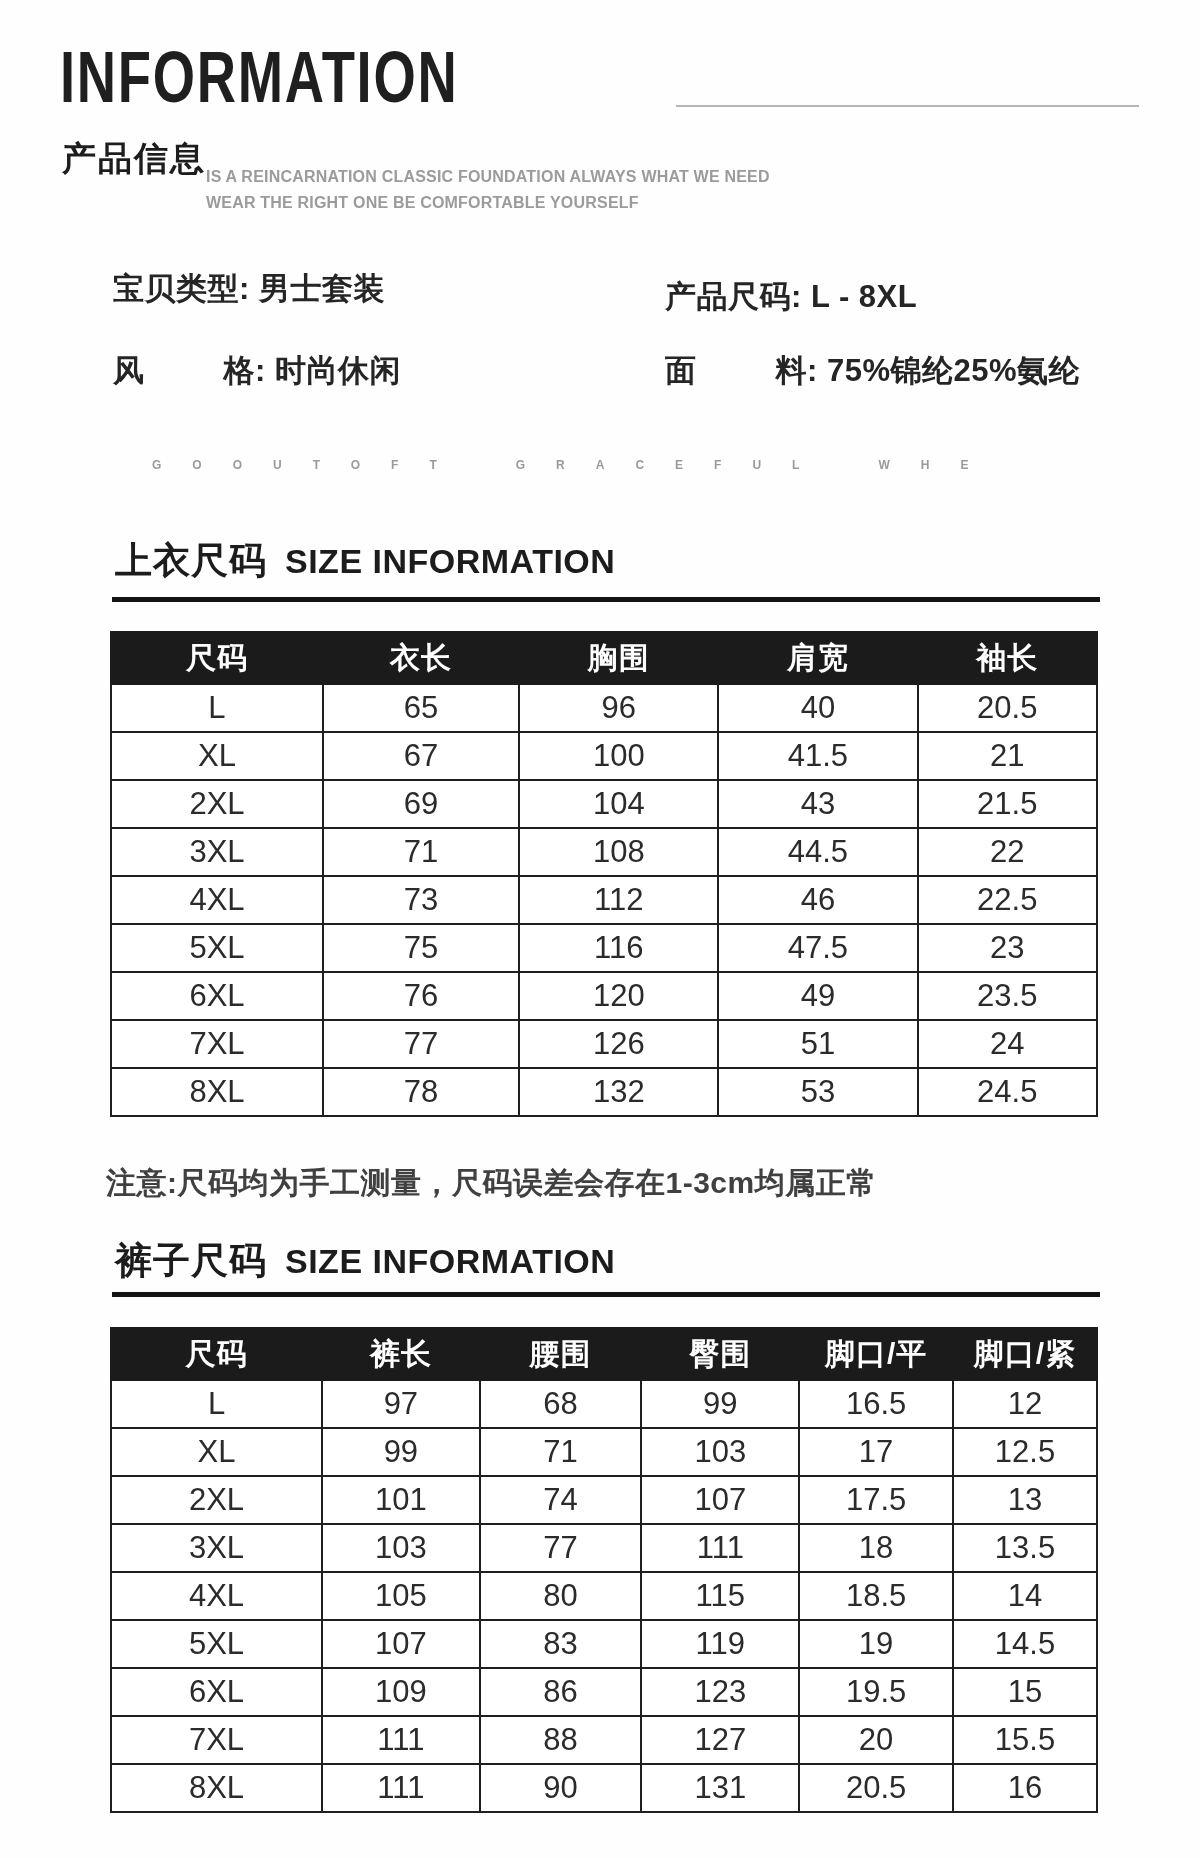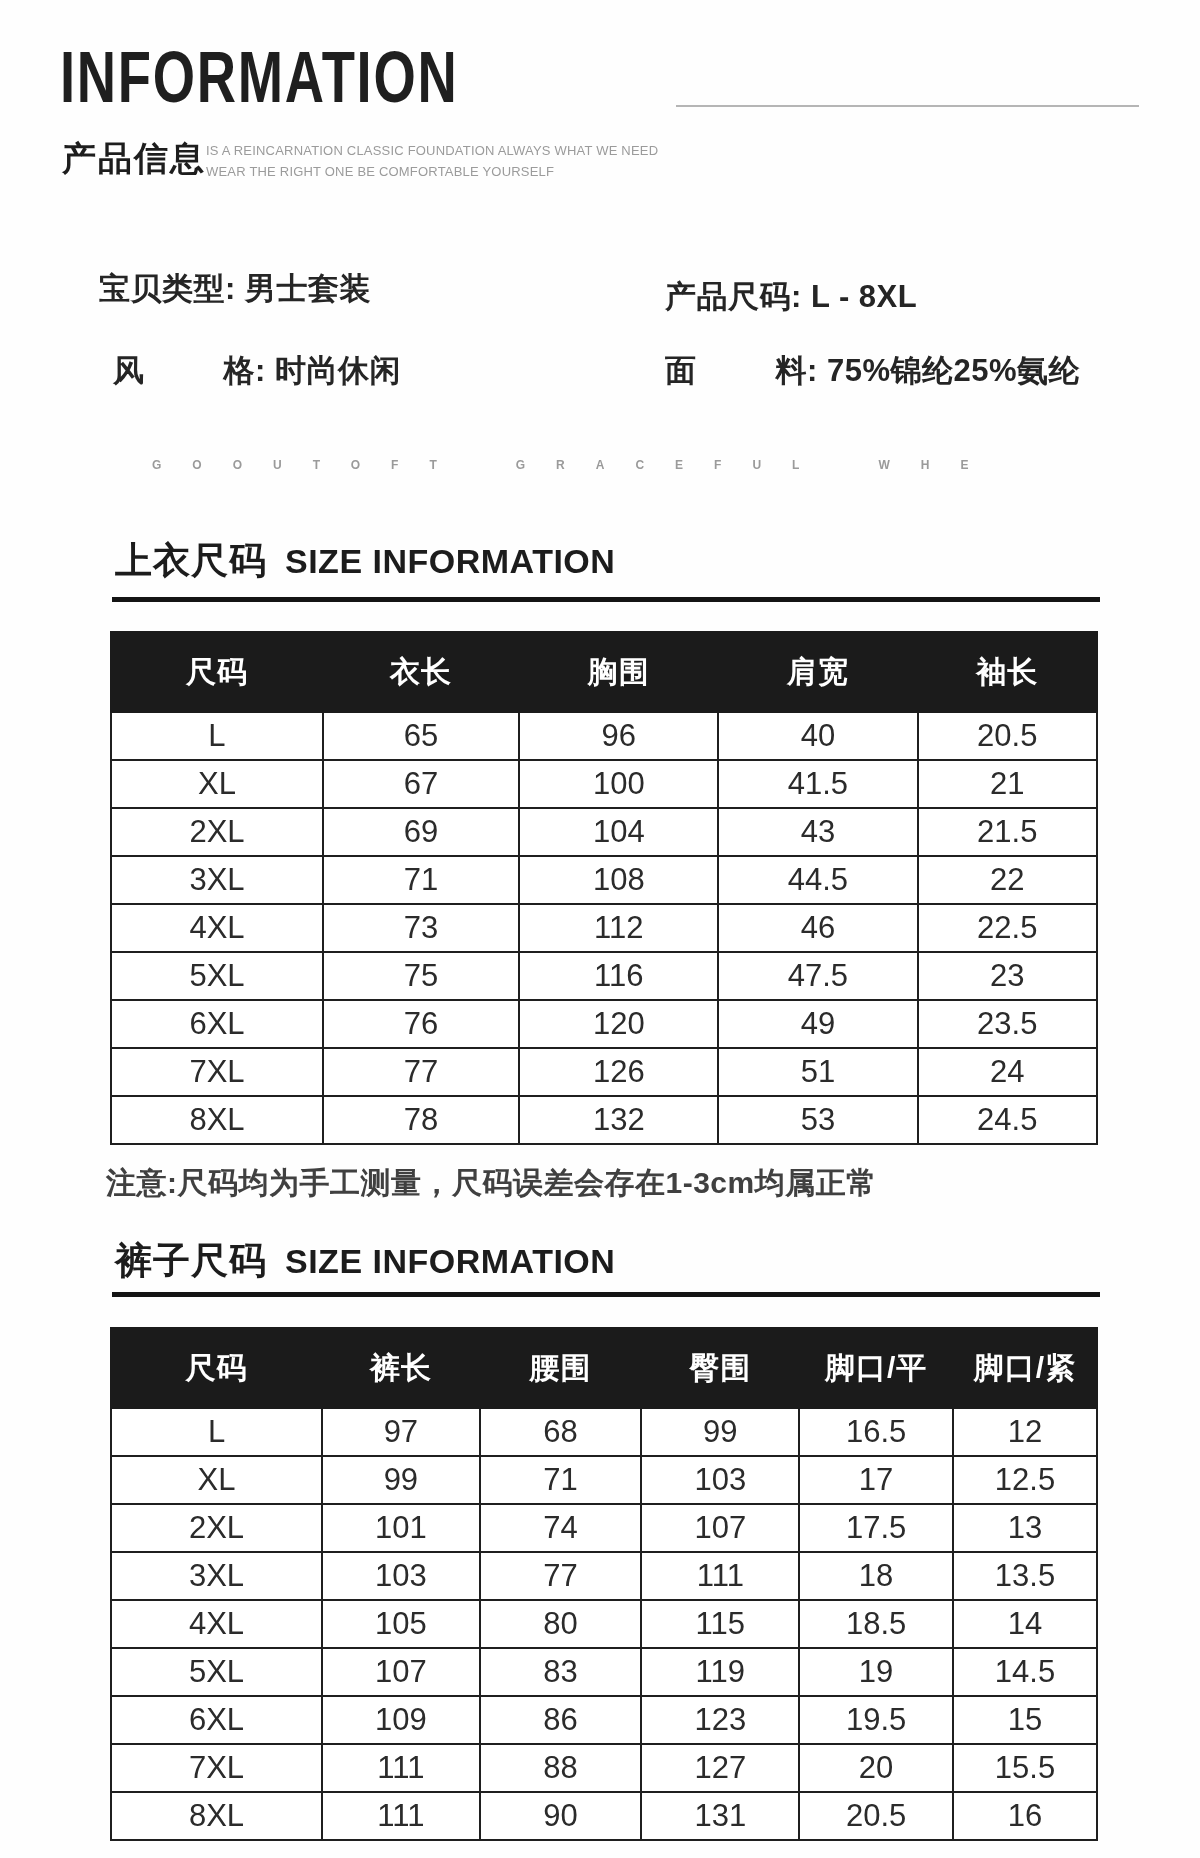--- a/index.html
+++ b/index.html
@@ -18,32 +18,32 @@
     letter-spacing:2px; transform:scale(0.85,1.12); transform-origin:left top;
     white-space:nowrap;
   }
   .cn-subtitle {
     left:62px; top:128px;
     font-size:34px; font-weight:800; color:#1d1d1d; letter-spacing:2px;
     white-space:nowrap;
     margin-top:8px;
   }
   .tagline {
-    left:206px; top:140px;
-    font-size:13px; line-height:1.65; color:#9b9b9b;
-    letter-spacing:0.2px; white-space:nowrap;
+    left:206px; top:164px;
+    font-size:16px; line-height:1.65; color:#9b9b9b;
+    letter-spacing:0.2px; white-space:nowrap;font-weight:bold;
   }
   .top-line { left:676px; top:105px; width:463px; height:2px; background:#b5b5b5; }
 
   
   .detail {
     font-size:31px; font-weight:600; color:#252525;
     letter-spacing:0.5px; white-space:nowrap;
   }
-  .d1 { left:99px; top:268px; }
+  .d1 { left:113px; top:268px; }
   .d2 { left:665px; top:268px;margin-top:8px; }
   .d3 { left:113px; top:350px; }
   .d4 { left:665px; top:350px; }
   .dsep { white-space:pre; }
   .spread { display:inline-flex; justify-content:space-between; width:142px; vertical-align:bottom; }
 
   
   .letters {
     left:152px; top:458px; display:flex; gap:48px;
     font-size:12px; font-weight:600; color:#9a9a9a; letter-spacing:31px;
@@ -57,21 +57,21 @@
   }
   .st-cn { font-size:37px; font-weight:800; letter-spacing:1px;font-family:Liberation Serif, serif; }
   .st-en { font-size:34px; font-weight:800; letter-spacing:0.5px; }
   .rule { left:112px; width:988px; height:5px; background:#141414; }
 
   
   .size-table { border-collapse:collapse; table-layout:fixed; width:988px; background:#fff; }
   .size-table th {
     background:#1b1b1b; color:#fff;
     font-size:30px; font-weight:600; letter-spacing:1px;
-    height:50px; padding:14px; text-align:center;
+    height:50px; padding:0; text-align:center;
     border:2px solid #1b1b1b;
   }
   .size-table td {
     border:2px solid #1f1f1f;
     font-size:31px; font-weight:400; color:#2b2b2b;
     height:46px; padding:0; text-align:center;
   }
   .t-top { left:110px; top:631px; }
   .t-bottom { left:110px; top:1327px; }
 

